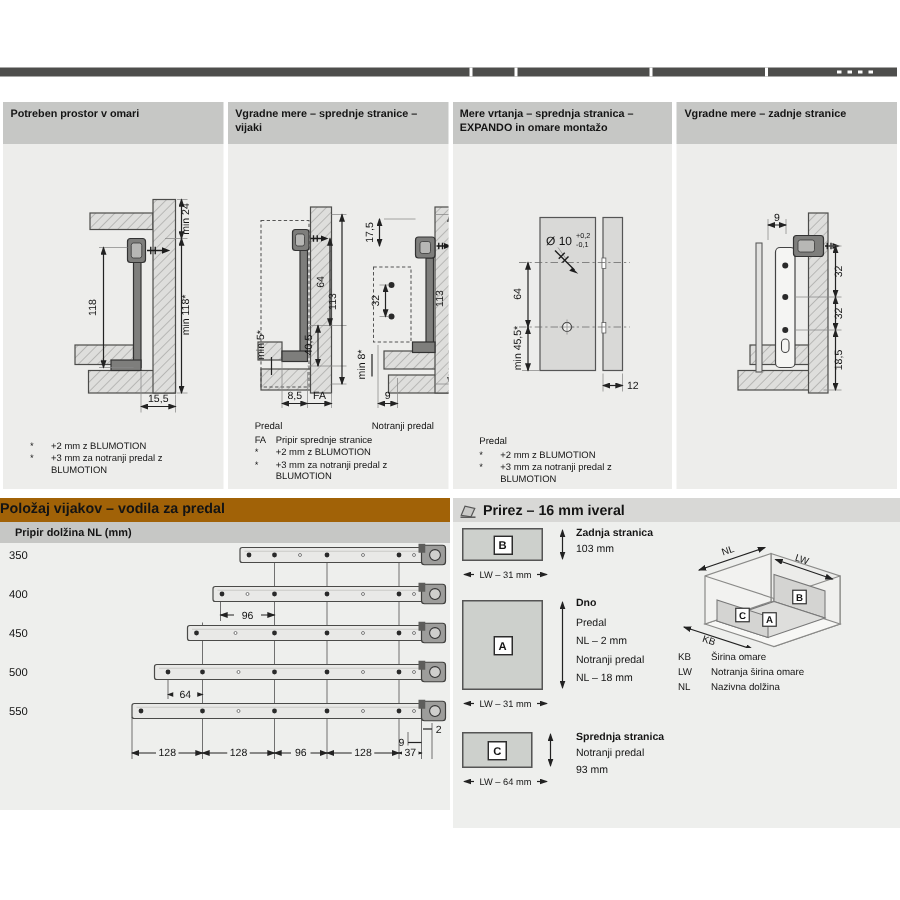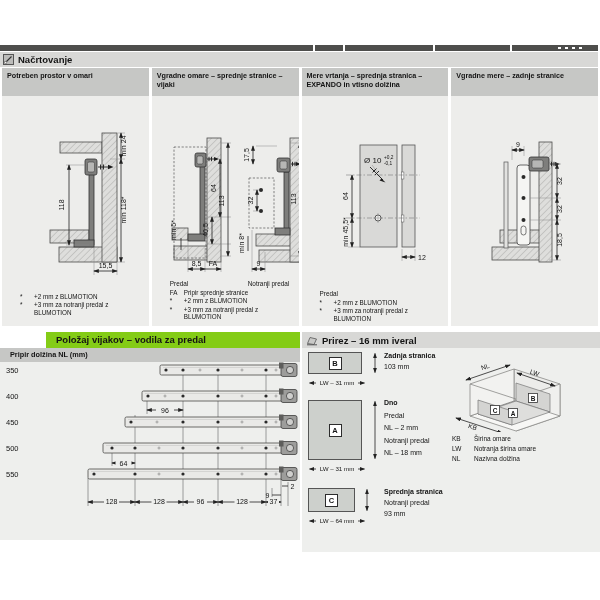--- a/index.html
+++ b/index.html
@@ -21,22 +21,22 @@
   .panelsrow{position:absolute;top:96px;left:2px;width:596px;height:230px;display:flex;gap:3px;}
   .panel{flex:1;background:#ededeb;overflow:hidden;padding-left:12px;}
   .caps{font-size:6.4px;margin:4px 0 1px 6px;position:relative;height:8px;}
   .caps .cap2{position:absolute;left:78px;top:0;}
   .fns{padding-left:6px;}
   .fnrow{display:flex;font-size:6.3px;line-height:1.18;margin-top:1px;}
   .fnsym{width:14px;flex:none;}
   .fntxt{width:94px;}
   
   .screwsec{position:absolute;top:332px;left:0;width:300px;}
-  .screwhead{position:relative;height:16px;background:#84cc16;font-size:9.5px;font-weight:bold;
-             line-height:16px;padding-left:10px;box-sizing:border-box;margin-left:46px;}
+  .screwhead{position:relative;height:16px;background:#a16207;font-size:9.5px;font-weight:bold;
+             line-height:16px;box-sizing:border-box;}
   .screwsub{height:14px;background:#c6c7c5;font-size:7.3px;font-weight:bold;line-height:14px;
             padding-left:10px;box-sizing:border-box;}
   .screwbody{height:178px;background:#eeefed;}
   .cutsec{position:absolute;top:332px;left:302px;width:348px;}
   .cuthead{position:relative;height:16px;background:#d8d8d6;display:flex;align-items:center;
            font-size:9.5px;font-weight:bold;}
   .cuthead .ic{margin:0 4px 0 4px;display:flex;}
   .cutbody{position:relative;height:204px;background:#eeefed;}
   .part{position:absolute;left:6px;width:290px;}
   .pbox{position:absolute;left:0;top:0;background:#cdd0cc;border:1px solid #555;box-sizing:border-box;
@@ -95,35 +95,25 @@
     <span class="notch" style="left:313px"></span>
     <span class="notch" style="left:343px"></span>
     <span class="notch" style="left:433px"></span>
     <span class="notch" style="left:510px"></span>
     <span class="dot" style="left:558px"></span>
     <span class="dot" style="left:565px"></span>
     <span class="dot" style="left:572px"></span>
     <span class="dot" style="left:579px"></span>
   </div>
 
-  <div class="sechead" style="top:52px;left:0;width:598px;">
-    <span class="ic">
-      <svg width="11" height="11">
-          <rect x="0.5" y="0.5" width="10" height="10" fill="#bcbcba" stroke="#555"></rect>
-          <line x1="2.5" y1="8.5" x2="8.5" y2="2.5" stroke="#333" stroke-width="1.1"></line>
-          <rect x="1.8" y="7.5" width="2" height="2" fill="#fff" stroke="#555" stroke-width="0.5"></rect>
-        </svg>
-    </span>
-    <span>Načrtovanje</span>
-  </div>
 
   <div class="colsrow">
     <div class="coltitle">Potreben prostor v omari</div>
-    <div class="coltitle">Vgradne omare – sprednje stranice – vijaki</div>
-    <div class="coltitle">Mere vrtanja – sprednja stranica – EXPANDO in vtisno dolžina</div>
+    <div class="coltitle">Vgradne mere – sprednje stranice – vijaki</div>
+    <div class="coltitle">Mere vrtanja – sprednja stranica – EXPANDO in omare montažo</div>
     <div class="coltitle">Vgradne mere – zadnje stranice</div>
   </div>
 
   <div class="panelsrow">
 
     <div class="panel">
       <svg width="147" height="192" viewBox="0 0 147 192">
         <rect x="46" y="46" width="42" height="11" fill="url(#hatch)" class="ol"></rect>
         <rect x="36" y="134" width="39" height="13" fill="url(#hatch)" class="ol"></rect>
         <rect x="45" y="151" width="58" height="15" fill="url(#hatch)" class="ol"></rect>

